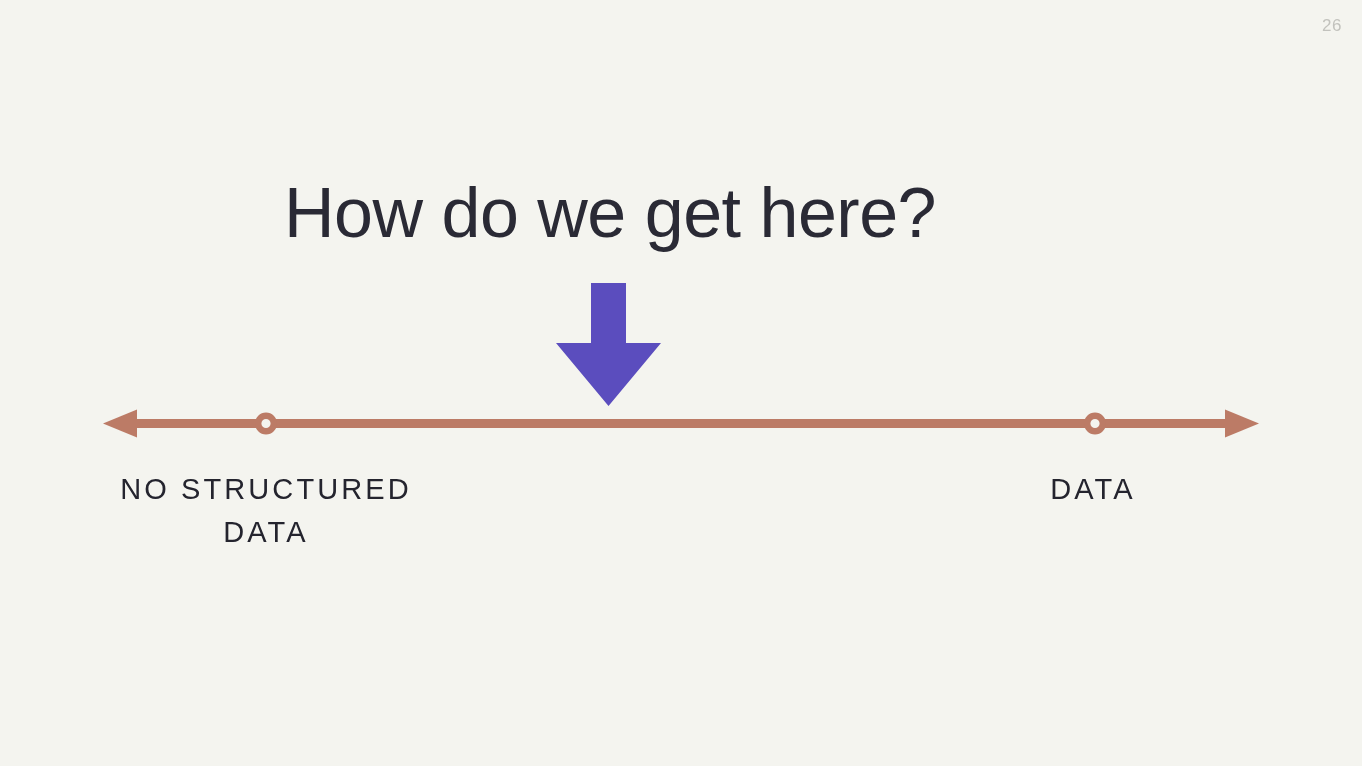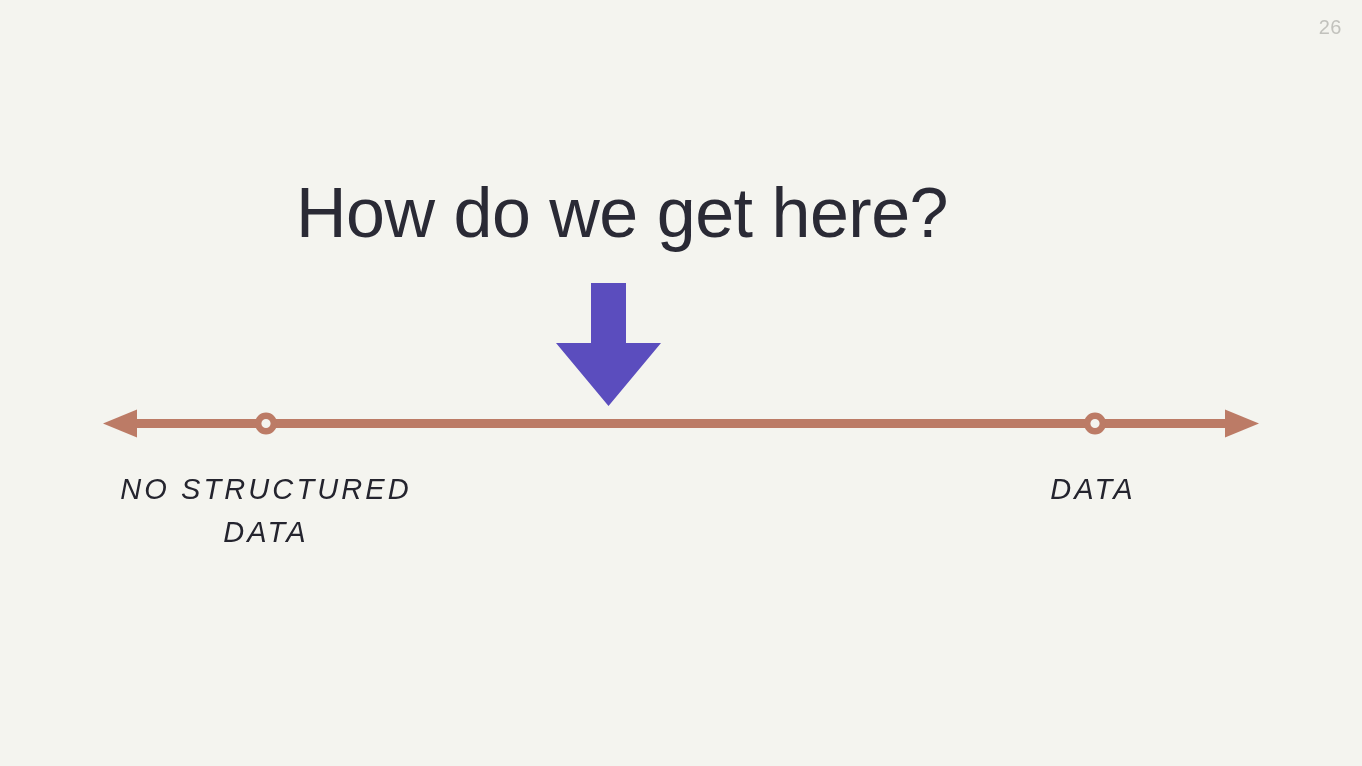--- a/index.html
+++ b/index.html
@@ -18,21 +18,21 @@
     width: 1362px;
     height: 766px;
     background: #f4f4ef;
   }
 
   
   .page-number {
     position: absolute;
     top: 17px;
     right: 20px;
-    font-size: 20px;
+    font-size: 17px;
     line-height: 1;
     color: #c2c2bd;
     letter-spacing: 0.5px;
     font-family: "Liberation Sans", sans-serif;
     user-select: none;
   }
 
   
   .title {
     position: absolute;
@@ -40,21 +40,20 @@
     top: 178px;
     width: 1220px;
     text-align: center;
     font-size: 70px;
     line-height: 1;
     font-weight: 400;
     letter-spacing: -0.5px;
     color: #2a2a35;
     font-family: "Liberation Sans", sans-serif;
     white-space: nowrap;
-    padding-left: 12px;
   }
 
   
   .down-arrow {
     position: absolute;
     left: 556px;
     top: 280px;
     width: 108px;
     height: 130px;
   }
@@ -72,21 +71,20 @@
   .axis-label {
     position: absolute;
     top: 468px;
     width: 420px;
     text-align: center;
     font-size: 29px;
     line-height: 43px;
     letter-spacing: 3.1px;
     color: #24242e;
     font-family: "Liberation Sans", sans-serif;
-    font-style: italic;
   }
   .axis-label .l2 {
     display: block;
   }
   .axis-label--left  { left: 56px; }
   .axis-label--right { left: 883px; }
 </style>
 </head>
 <body>
 

